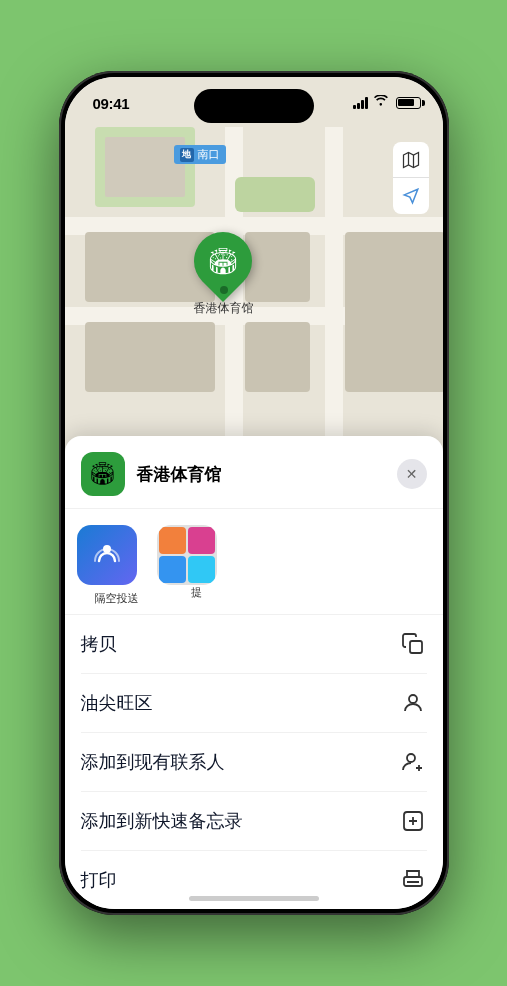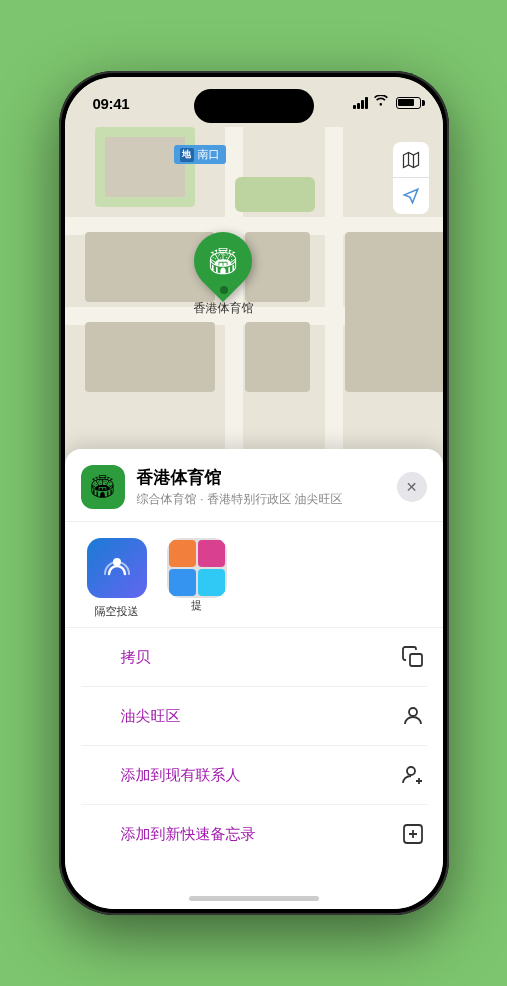--- a/index.html
+++ b/index.html
@@ -280,21 +280,20 @@
       padding: 16px 12px 8px;
       display: flex;
       align-items: flex-start;
       gap: 0;
       overflow-x: auto;
       border-bottom: 1px solid #f0f0f0;
     }
     .share-item {
       display: flex;
       flex-direction: column;
-      align-items: center;
       min-width: 80px;
       cursor: pointer;
     }
     .share-item-icon {
       width: 60px;
       height: 60px;
       border-radius: 14px;
       display: flex;
       align-items: center;
       justify-content: center;
@@ -315,23 +314,22 @@
       align-items: center;
       justify-content: space-between;
       padding: 15px 0;
       border-bottom: 1px solid #f0f0f0;
       cursor: pointer;
     }
     .action-row:last-child {
       border-bottom: none;
     }
     .action-label {
-      font-size: 15px;
-      color: #a21caf;
-      margin-left: 40px;
+      font-size: 18px;
+      color: #0f172a;
     }
     .action-icon {
       width: 28px;
       height: 28px;
       display: flex;
       align-items: center;
       justify-content: center;
       color: #333;
       font-size: 20px;
     }
@@ -424,21 +422,20 @@
     </div>
 
     <div class="bottom-sheet">
 
       <div class="sheet-header">
         <div class="venue-icon">
           <span>🏟</span>
         </div>
         <div class="venue-info">
           <div class="venue-name">香港体育馆</div>
-          <div class="venue-subtitle">综合体育馆 · 香港特别行政区 油尖旺区</div>
         </div>
         <div class="close-btn">
           <span>✕</span>
         </div>
       </div>
 
       <div class="share-row">
 
         <div class="share-item">
           <div class="share-item-icon" style="background:linear-gradient(135deg,#1a7bd4,#6366f1);">
@@ -501,19 +498,29 @@
         <div class="action-row">
           <span class="action-label">添加到新快速备忘录</span>
           <div class="action-icon">
             <svg width="24" height="24" viewBox="0 0 24 24" fill="none" stroke="#333" stroke-width="1.8">
               <rect x="3" y="3" width="18" height="18" rx="3"></rect>
               <path d="M8 12h8M12 8v8"></path>
             </svg>
           </div>
         </div>
 
+        <div class="action-row">
+          <span class="action-label">打印</span>
+          <div class="action-icon">
+            <svg width="24" height="24" viewBox="0 0 24 24" fill="none" stroke="#333" stroke-width="1.8">
+              <path d="M6 9V3h12v6"></path>
+              <rect x="3" y="9" width="18" height="9" rx="2"></rect>
+              <path d="M6 14h12M6 18h8"></path>
+            </svg>
+          </div>
+        </div>
       </div>
 
       <div class="home-indicator"></div>
     </div>
 
   </div>
 </div>
 
 </body></html>

